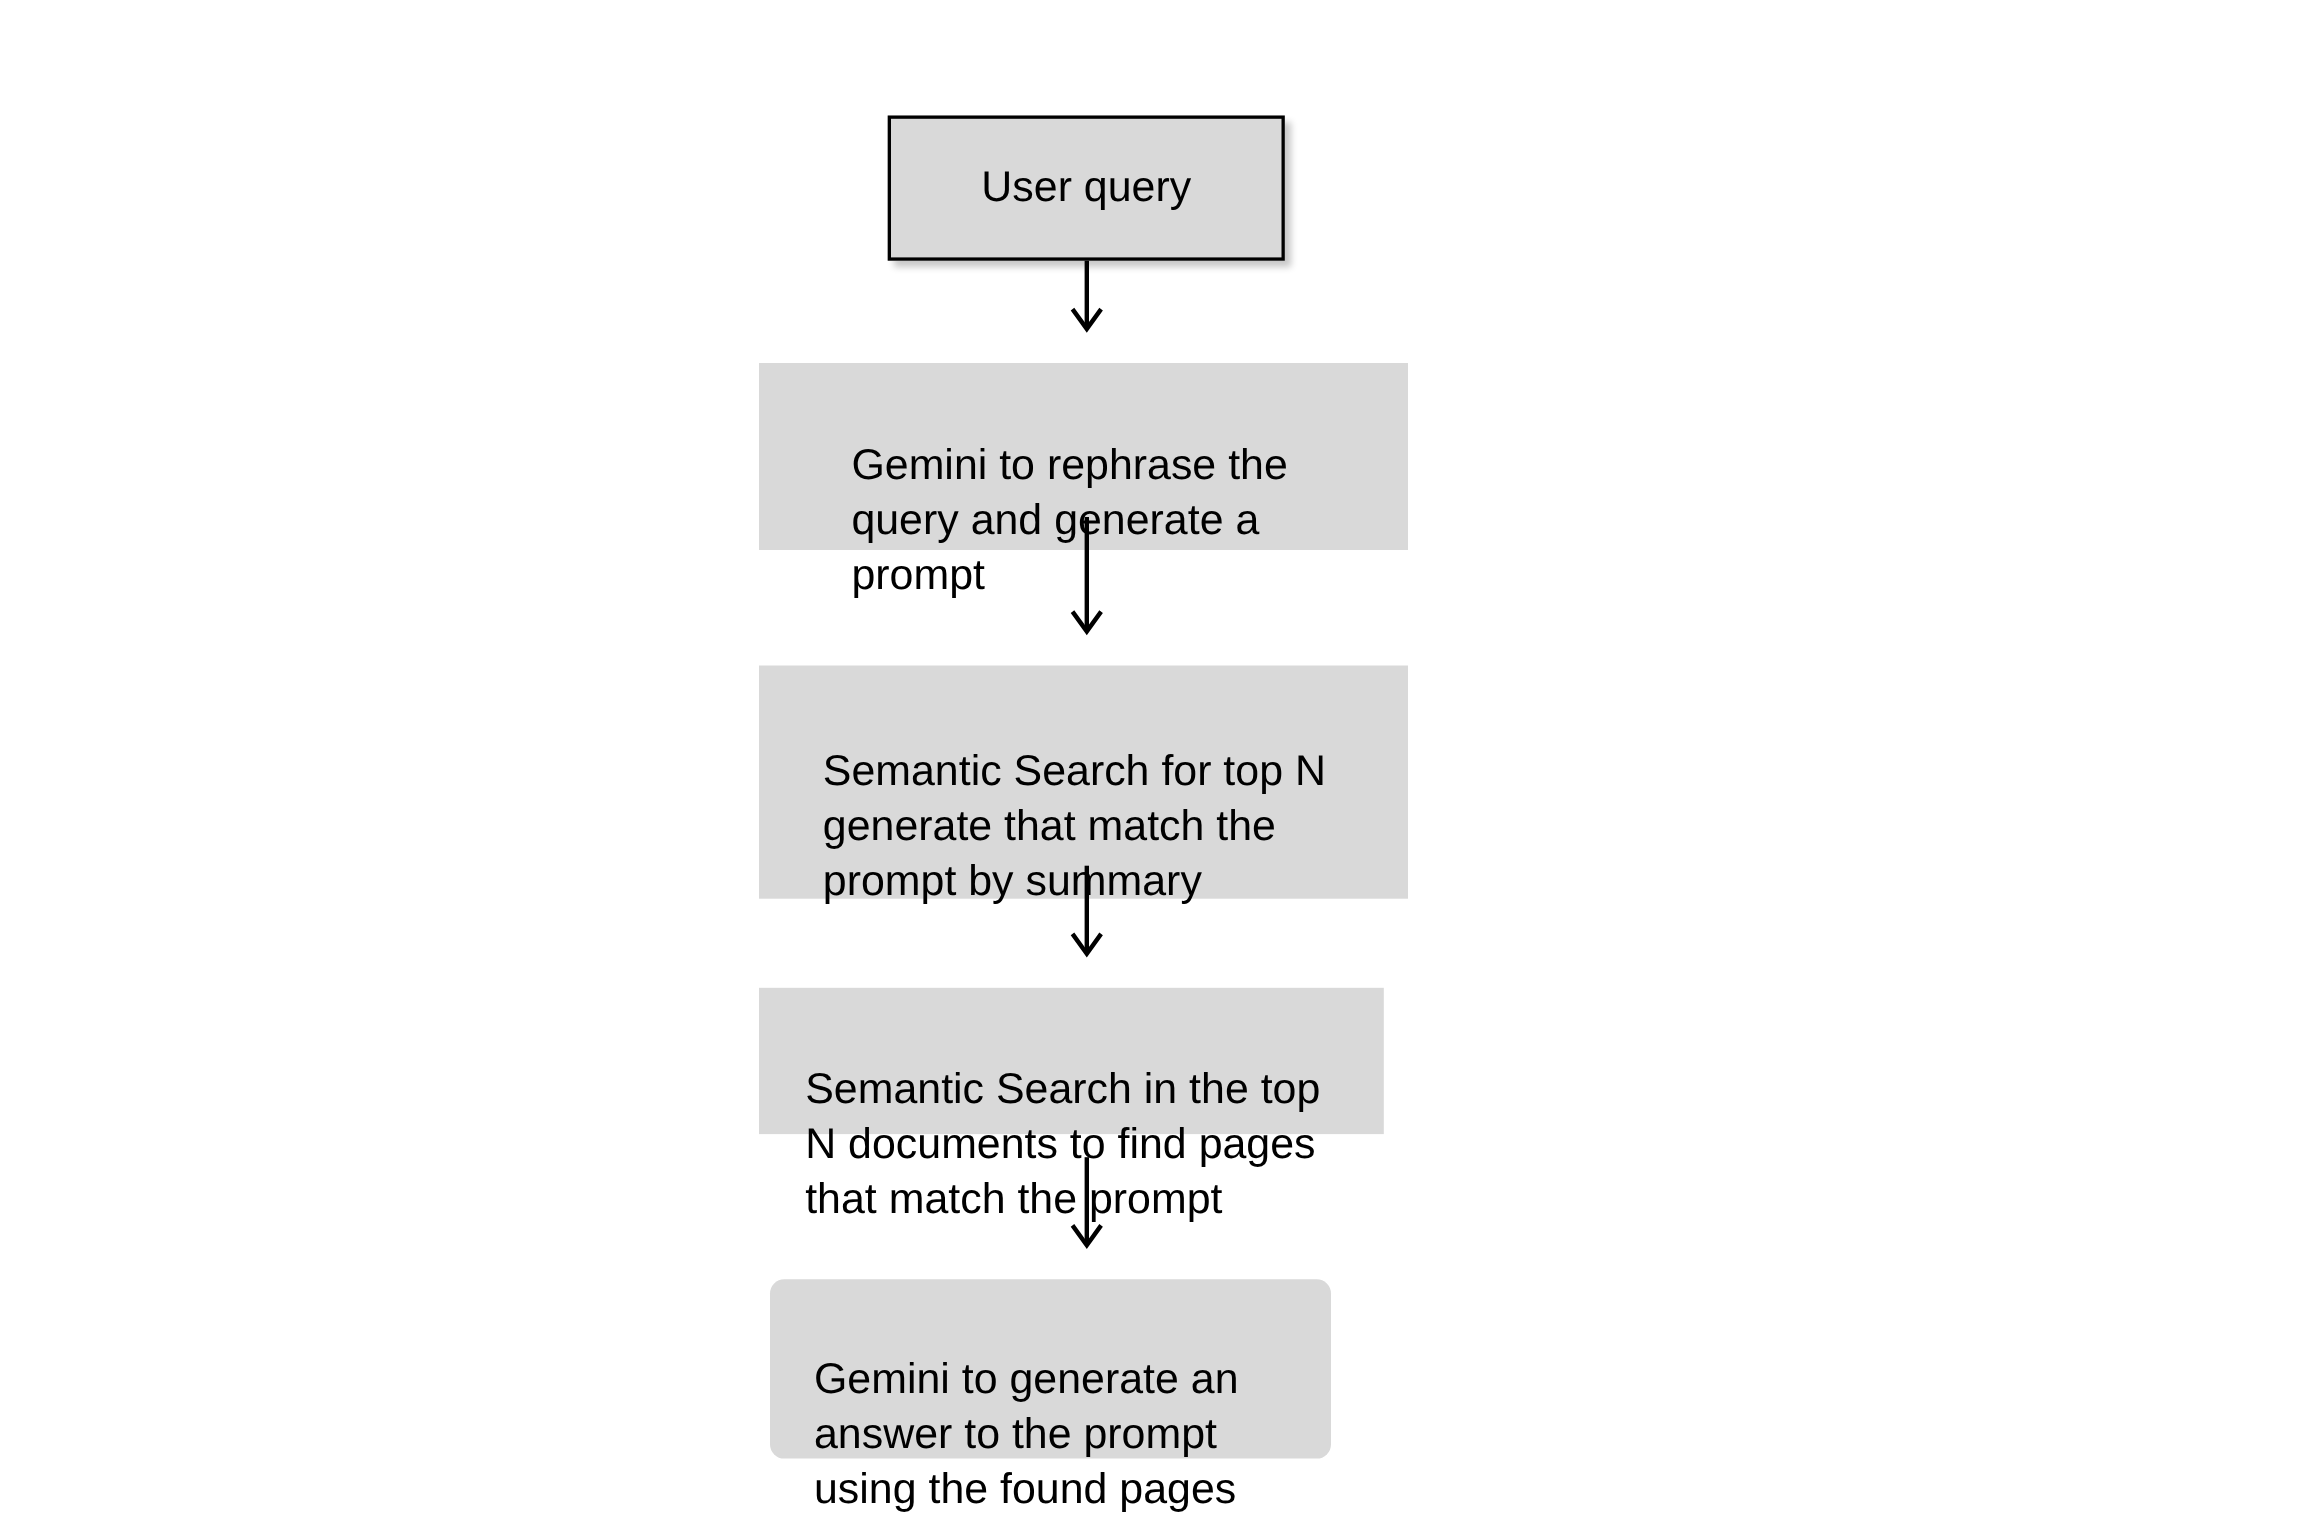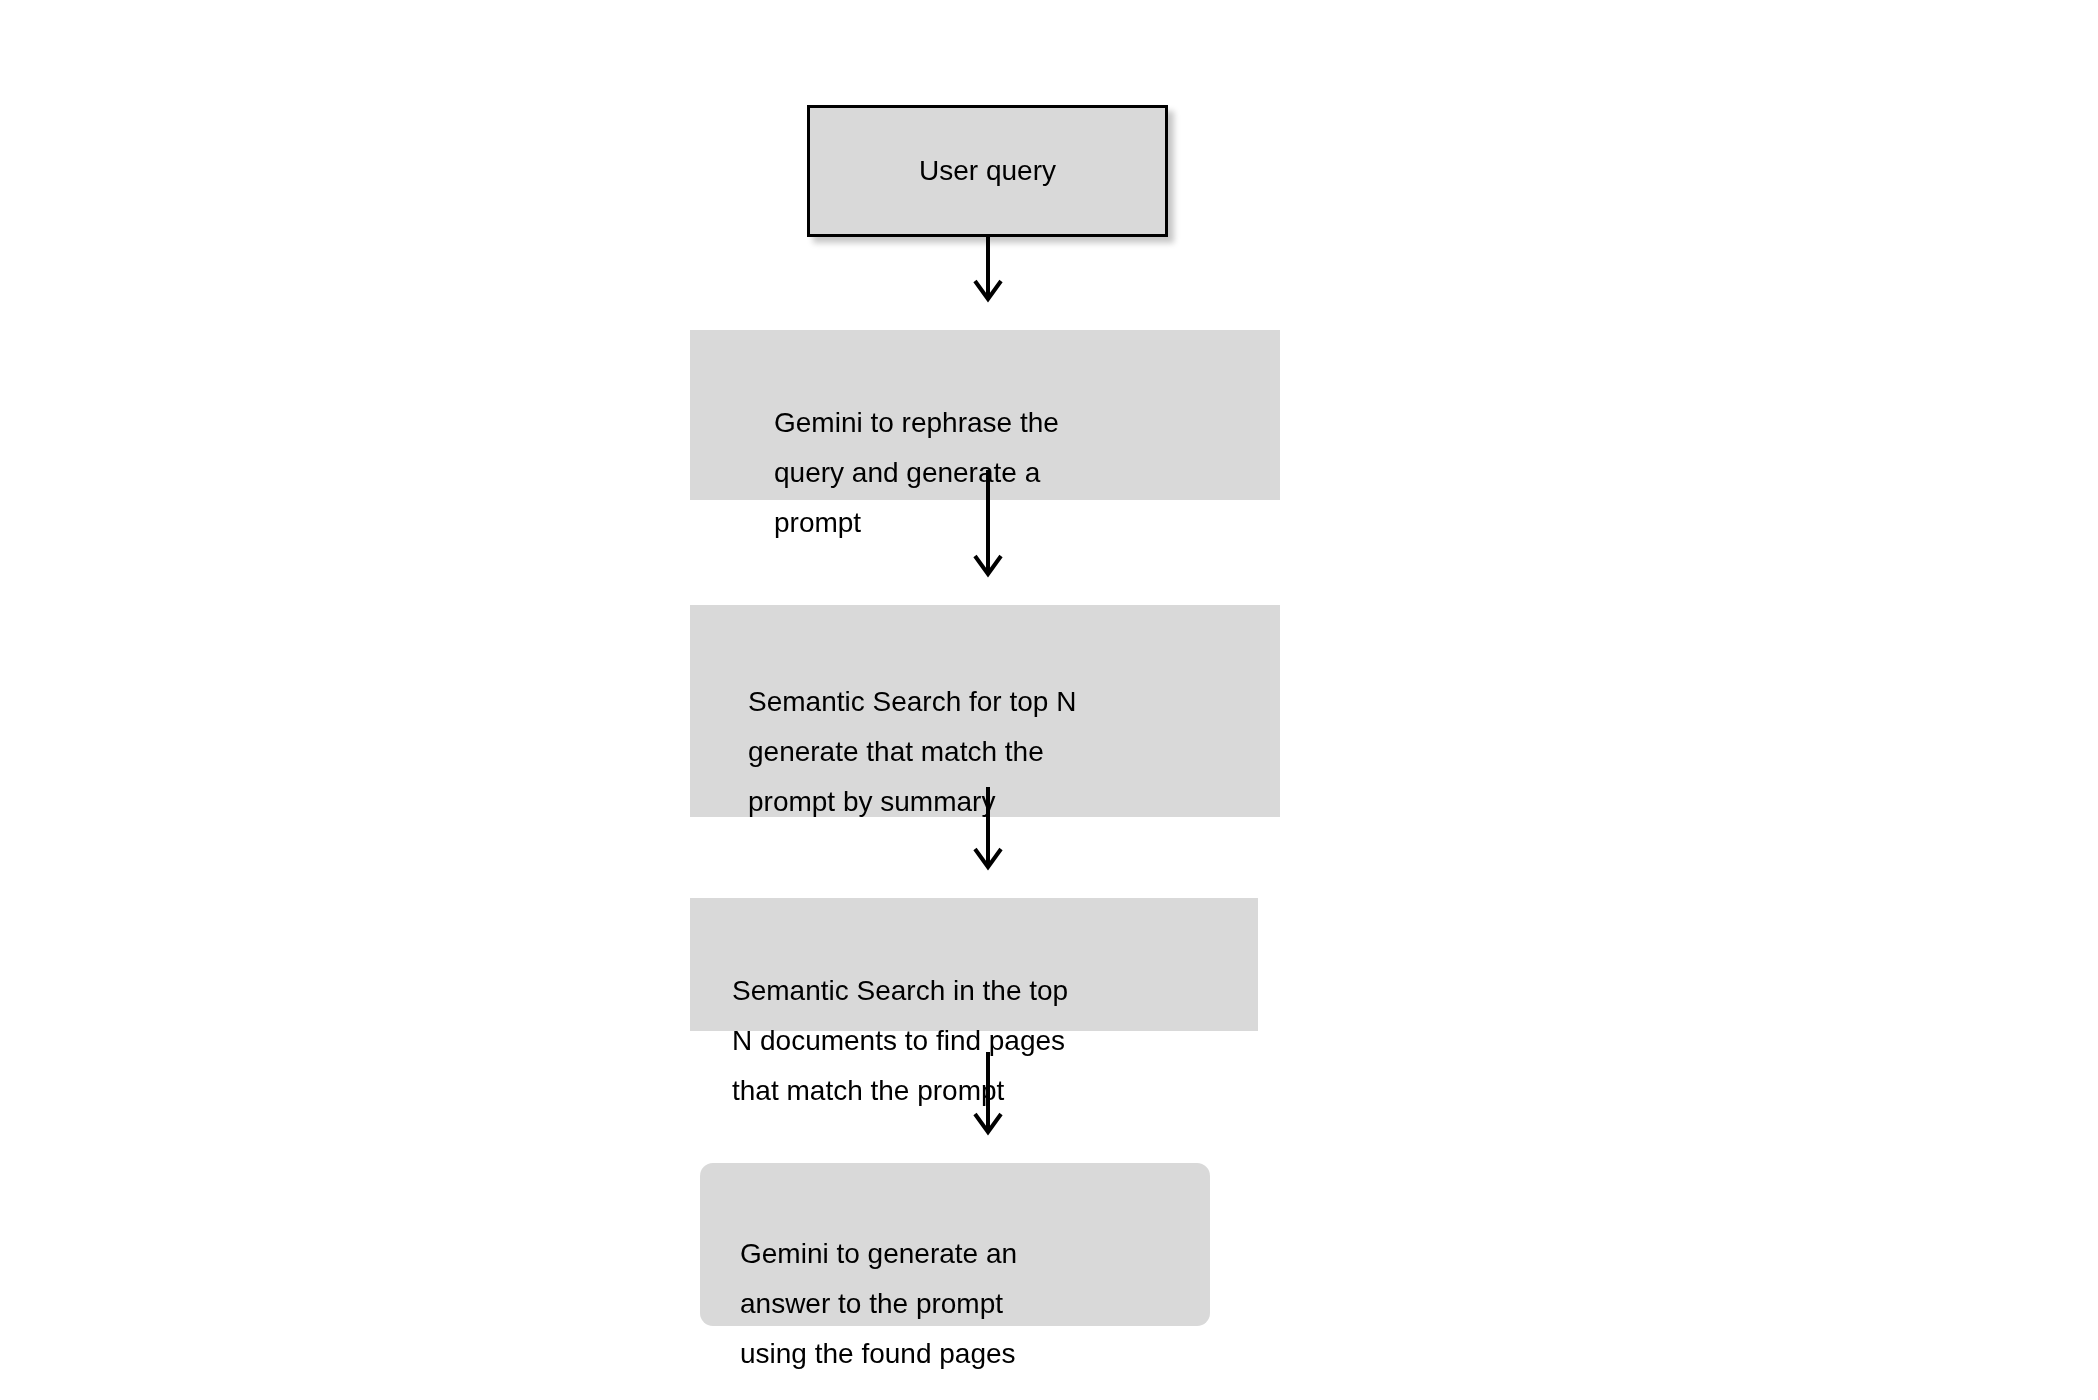--- a/index.html
+++ b/index.html
@@ -15,21 +15,21 @@
     width: 2098px;
     height: 1400px;
     background: #ffffff;
     overflow: hidden;
   }
   .node {
     position: absolute;
     box-sizing: border-box;
     background: #d9d9d9;
     color: #000000;
-    font-size: 28px;
+    font-size: 39px;
     line-height: 50px;
     white-space: pre-line;
     letter-spacing: 0px;
   }
   
   .node--boxed {
     border: 3px solid #000000;
     box-shadow: 6px 6px 6px rgba(0,0,0,0.22);
     display: flex;
     align-items: center;

